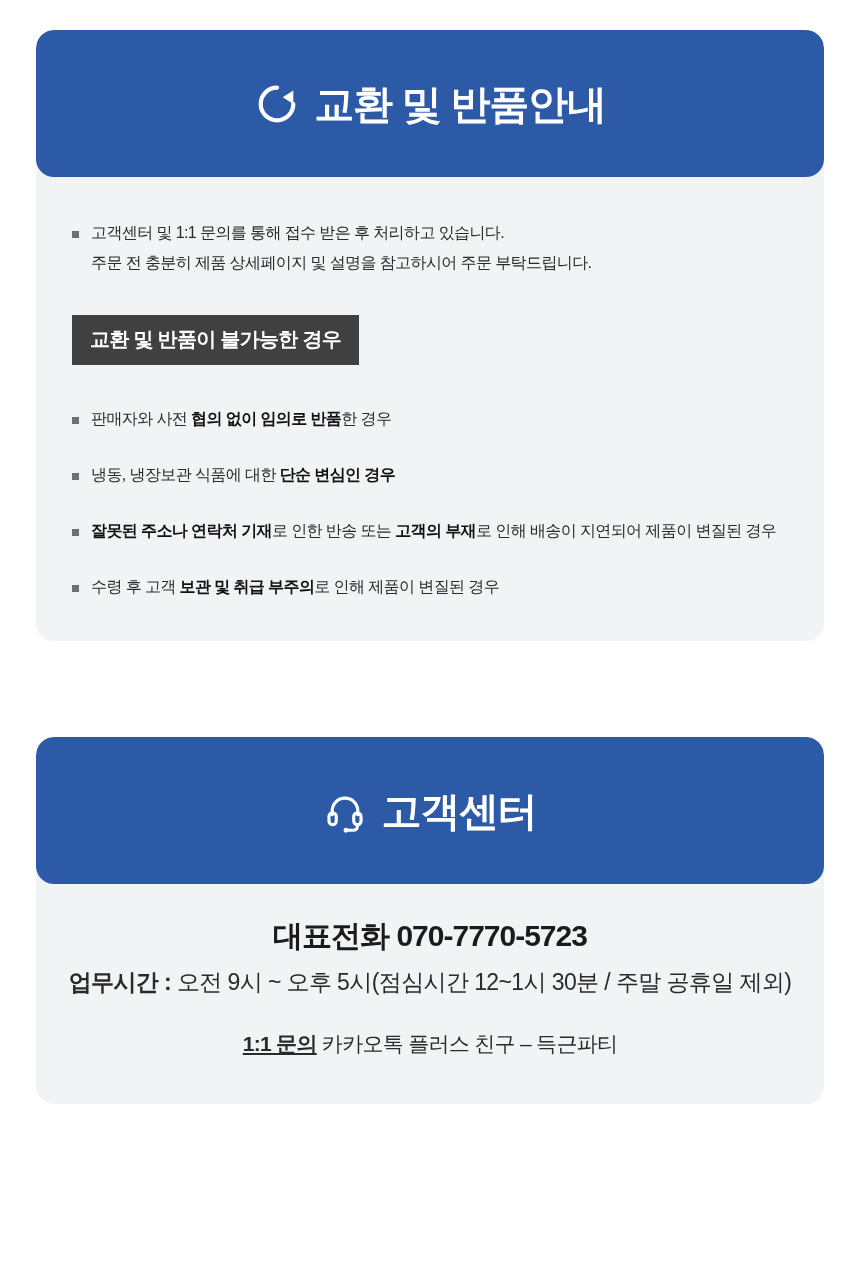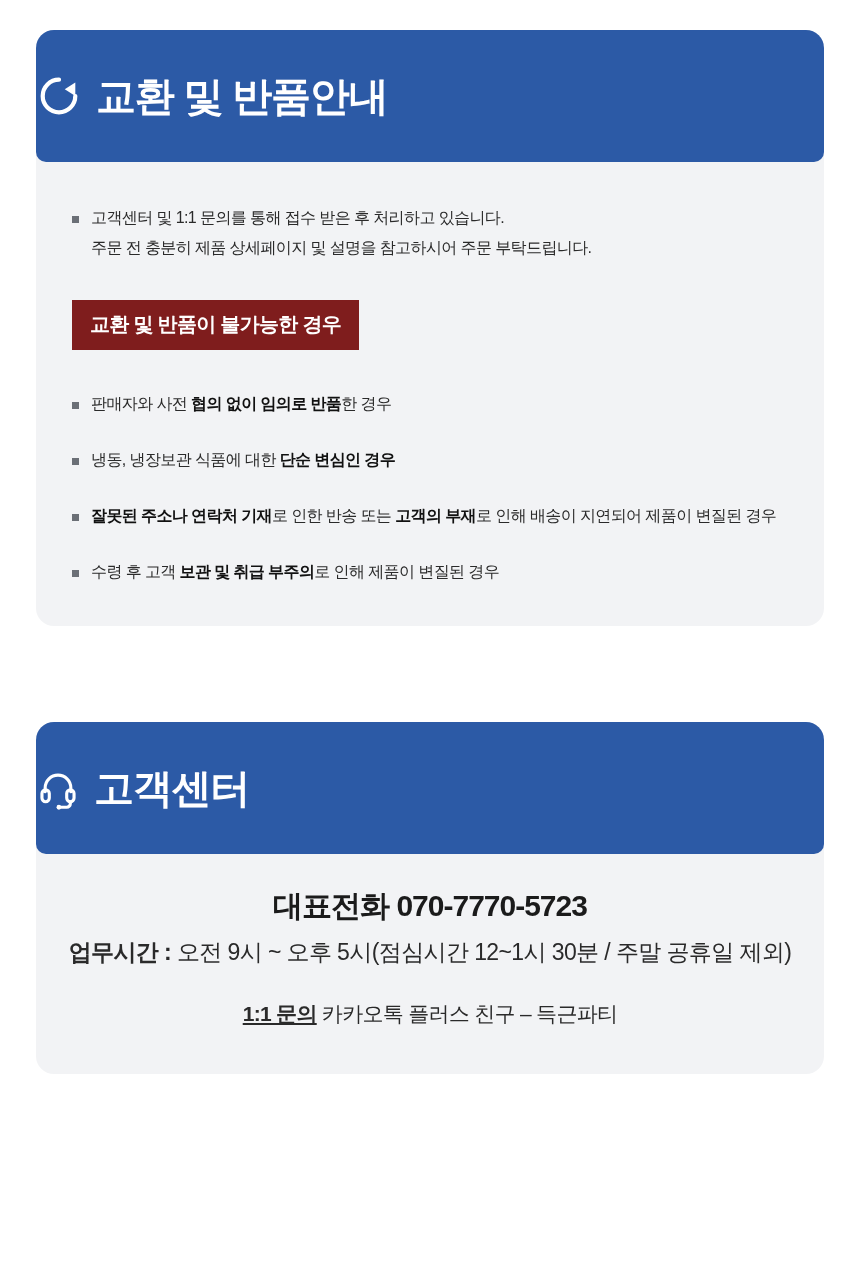--- a/index.html
+++ b/index.html
@@ -23,25 +23,25 @@
   }
 
   
   .card {
     background: #f2f3f5;
     border-radius: 18px;
     overflow: hidden;
   }
   .card-header {
     background: #2c5aa6;
-    border-radius: 10px;
-    height: 132px;
+    border-radius: 18px;
+    height: 147px;
     display: flex;
     align-items: center;
-    justify-content: flex-start;
+    justify-content: center;
     gap: 14px;
     position: relative;
     z-index: 2;
   }
   .card-header .title {
     color: #ffffff;
     font-size: 40px;
     font-weight: 700;
     letter-spacing: -1.2px;
     line-height: 1;
@@ -71,21 +71,21 @@
   .intro-text {
     font-size: 16px;
     line-height: 1.75;
     color: #2a2a2a;
     letter-spacing: -0.6px;
   }
   .intro-text div + div { margin-top: 2px; }
 
   .tag {
     display: inline-block;
-    background: #7f1d1d;
+    background: #404040;
     color: #ffffff;
     font-size: 20px;
     font-weight: 700;
     letter-spacing: -0.7px;
     padding: 11px 18px 12px 18px;
     margin: 38px 0 12px 0;
   }
 
   .rule-list {
     list-style: none;

